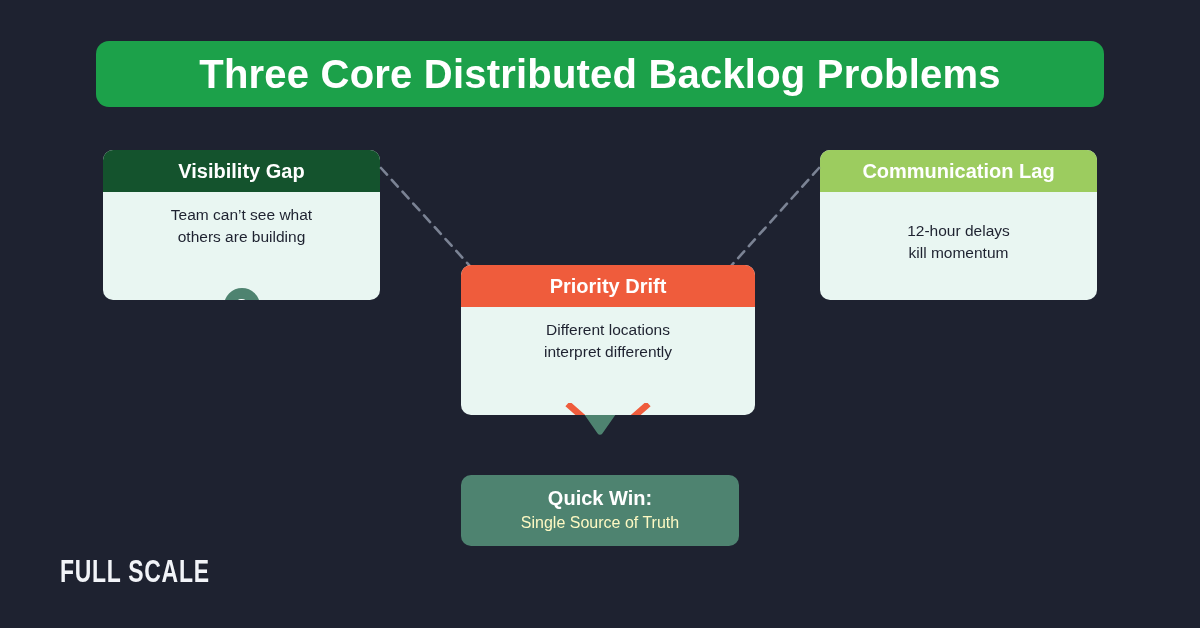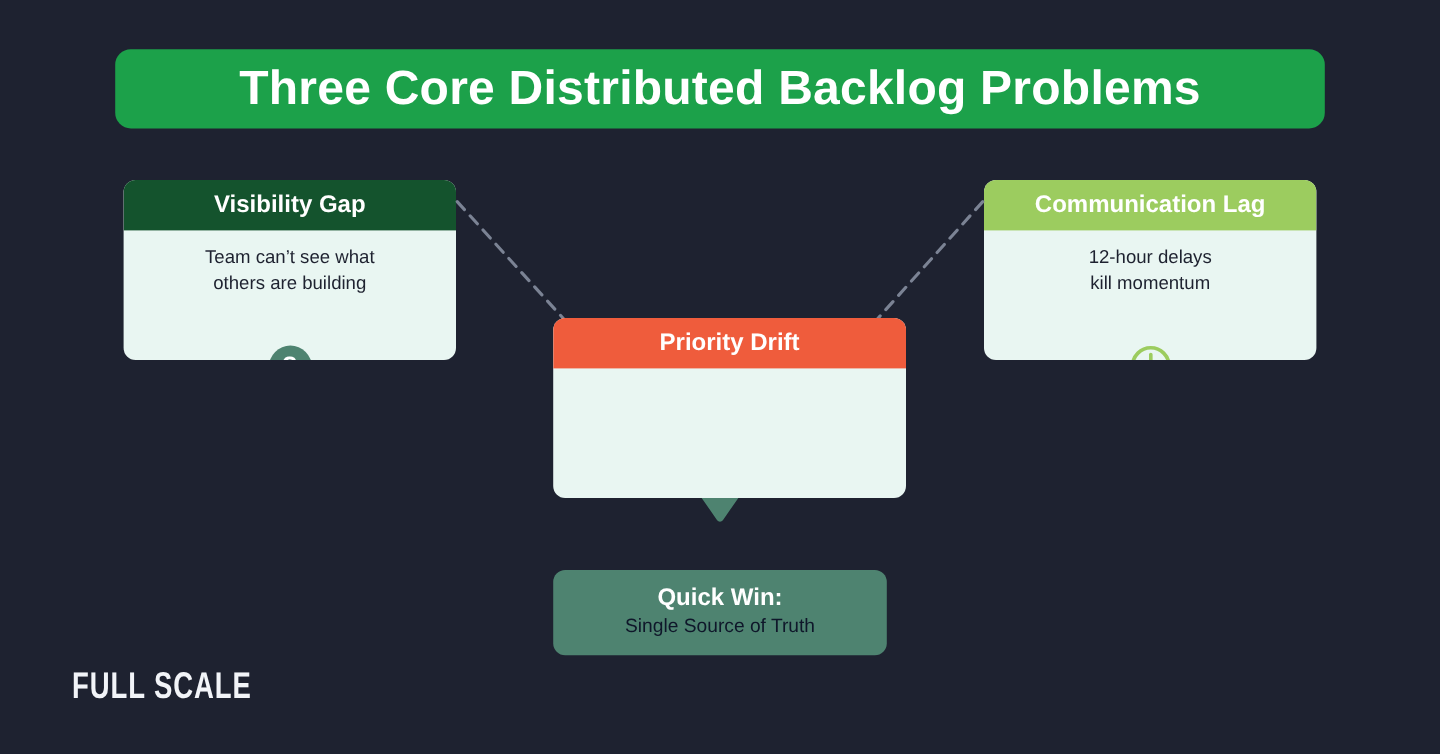--- a/index.html
+++ b/index.html
@@ -104,21 +104,21 @@
   }
 
   
   #card-communication {
     left: 820px;
     top: 150px;
     width: 277px;
     height: 150px;
   }
   #card-communication .card-header { background: #9ccc5f; text-align: center; }
-  #card-communication .card-body { padding-top: 12px; justify-content: center; }
+  #card-communication .card-body { padding-top: 28px; justify-content: center; }
   .clock-icon {
     margin-top: 12px;
     width: 38px;
     height: 38px;
   }
 
   
   #card-priority {
     left: 461px;
     top: 265px;
@@ -162,21 +162,21 @@
     justify-content: center;
     box-sizing: border-box;
   }
   #card-quickwin .qw-title {
     color: #ffffff;
     font-size: 20px;
     font-weight: bold;
     line-height: 1.2;
   }
   #card-quickwin .qw-sub {
-    color: #0f172a;
+    color: #fef9c3;
     font-size: 16px;
     line-height: 1.4;
     margin-top: 2px;
   }
 
   
   .connectors {
     position: absolute;
     left: 0;
     top: 0;
@@ -244,20 +244,32 @@
 
   <svg class="down-arrow" viewBox="0 0 34 95">
     <rect x="12" y="0" width="10" height="58" fill="#4e8370"></rect>
     <path d="M4 50 H30 a3 3 0 0 1 2.3 4.9 L19.4 73.5 a3 3 0 0 1 -4.8 0 L1.7 54.9 A3 3 0 0 1 4 50 Z" fill="#4e8370"></path>
   </svg>
 
   <div class="card" id="card-priority">
     <div class="card-header">
       <span class="card-title">Priority Drift</span>
     </div>
+    <div class="card-body">
+      <div class="card-desc">Different locations
+interpret differently</div>
+      <div class="chevron-row">
+        <svg class="chev" viewBox="0 0 26 34">
+          <path d="M5 3 L21 17 L5 31" fill="none" stroke="#ef5c3c" stroke-width="6.5" stroke-linecap="square" stroke-linejoin="miter"></path>
+        </svg>
+        <svg class="chev" viewBox="0 0 26 34">
+          <path d="M21 3 L5 17 L21 31" fill="none" stroke="#ef5c3c" stroke-width="6.5" stroke-linecap="square" stroke-linejoin="miter"></path>
+        </svg>
+      </div>
+    </div>
   </div>
 
   <div id="card-quickwin">
     <span class="qw-title">Quick Win:</span>
     <span class="qw-sub">Single Source of Truth</span>
   </div>
 
   <div class="logo">FULL SCALE</div>
 
 </div>

